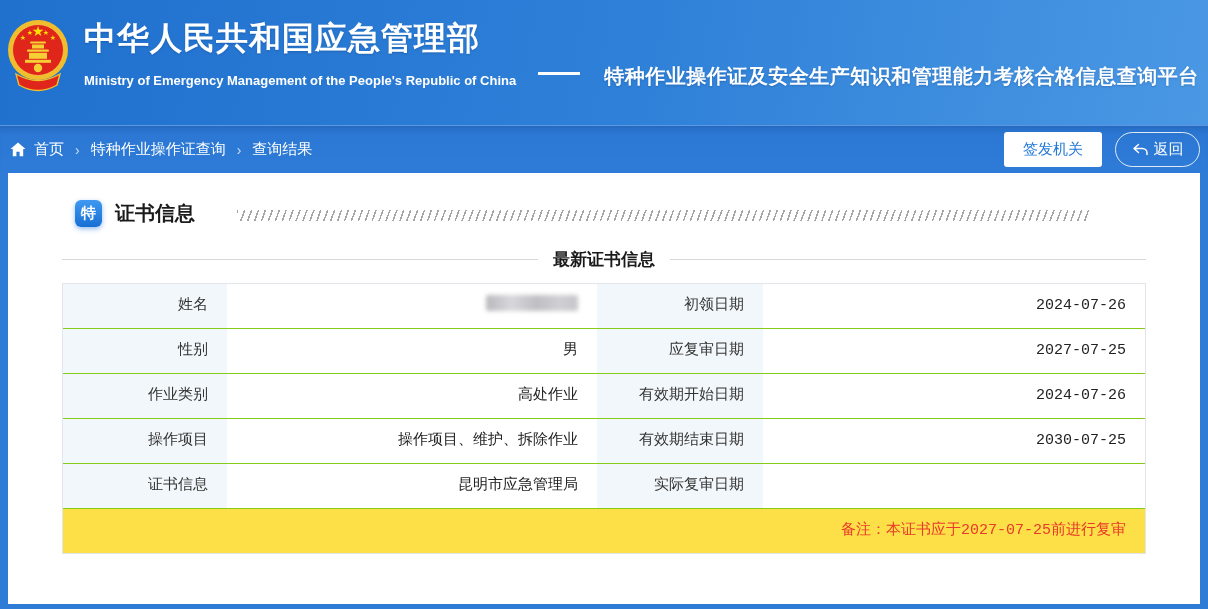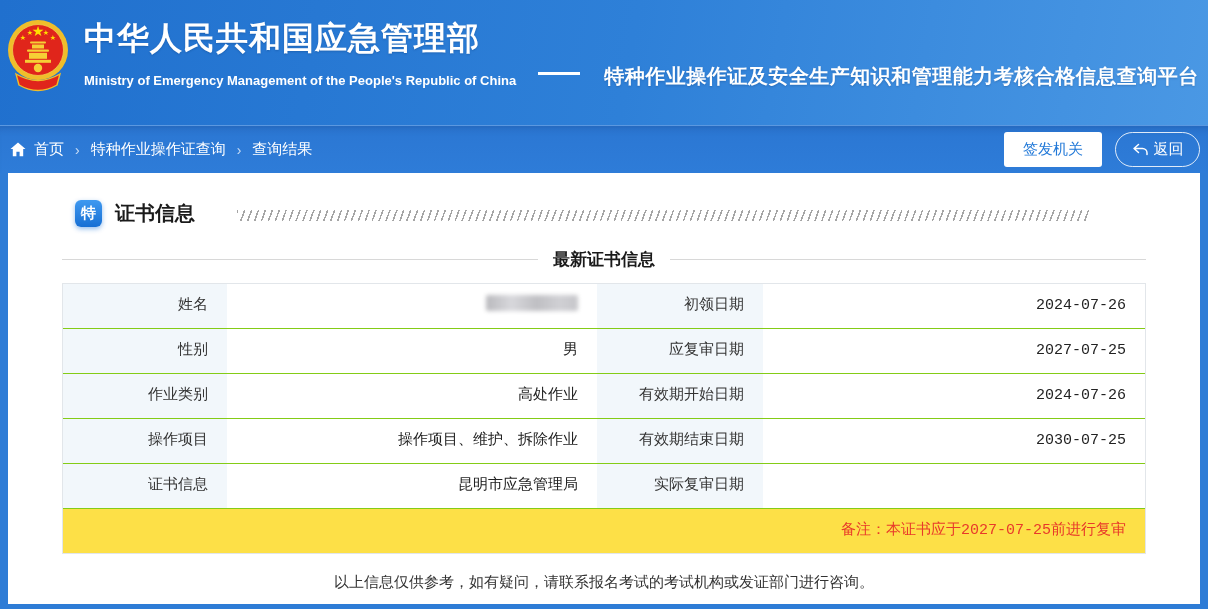--- a/index.html
+++ b/index.html
@@ -207,14 +207,13 @@
         <div class="cell lbl">证书信息</div>
         <div class="cell val">昆明市应急管理局</div>
         <div class="cell lbl">实际复审日期</div>
         <div class="cell val"></div>
       </div>
 
       <div class="cell remark-cell">备注：本证书应于2027-07-25前进行复审</div>
     </div>
   </div>
 
-  <p class="footer-note">以上信息仅供参考，如有疑问，请联系报名考试的考试机构或发证部门进行咨询。</p>
 </main>
 
 </body></html>

